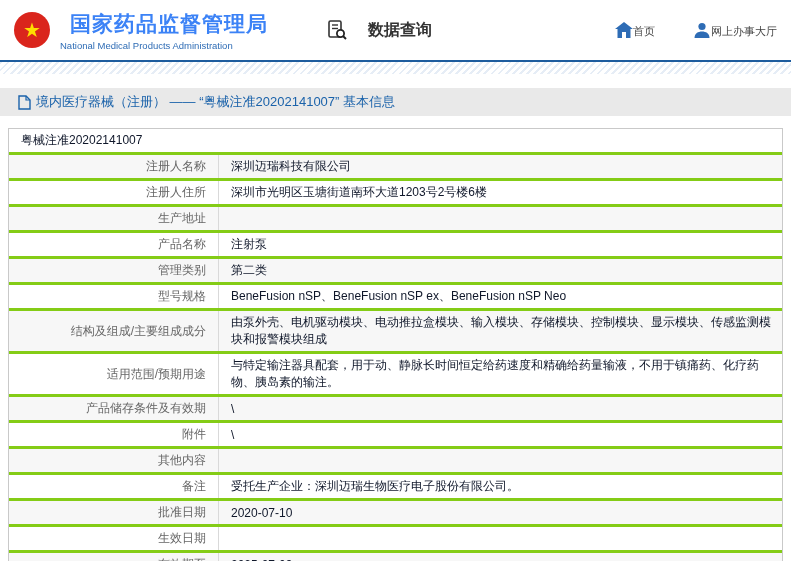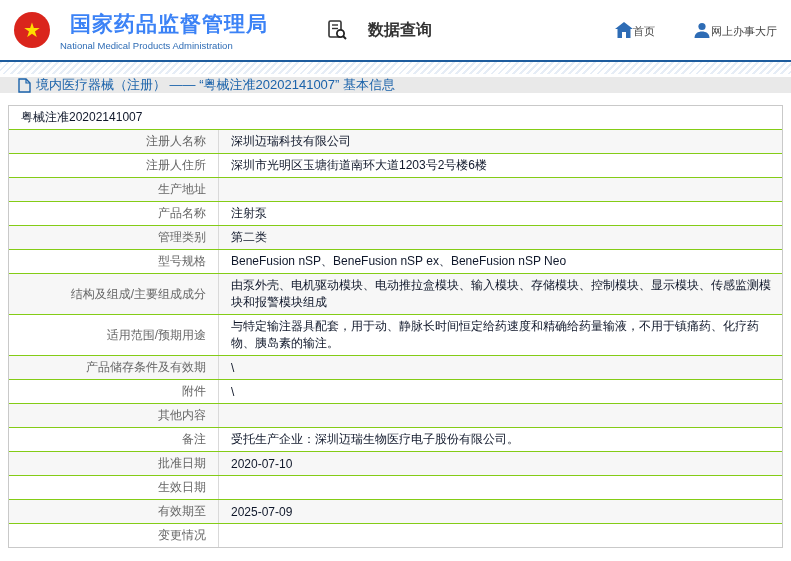--- a/index.html
+++ b/index.html
@@ -18,27 +18,27 @@
   .dq { display:flex; align-items:center; margin-left:58px; cursor:pointer; }
   .dq-label { font-size:16px; color:#333; font-weight:bold; margin-left:20px; }
   .spacer { flex:1; }
   .nav-item { display:flex; flex-direction:row; align-items:center;
               margin-left:38px; cursor:pointer; }
   .nav-item .txt { font-size:11px; color:#444; margin-top:3px; }
   .hatch { height:12px; background:repeating-linear-gradient(135deg,
            #e6edf6 0px, #e6edf6 2px, #ffffff 2px, #ffffff 5px); }
 
   
-  .crumbbar { height:16px; background:#e9e9e9; margin-top:3px;
+  .crumbbar { height:28px; background:#e9e9e9; margin-top:14px;
               display:flex; align-items:center; padding:0 18px; }
   .crumb-txt { color:#1a62aa; font-size:13px; margin-left:5px; }
 
   
   .tbl { margin:12px 8px 0 8px; border:1px solid #c9c9c9; width:775px; }
-  .tr  { display:flex; min-height:23px; border-top:1px solid #84cc16;
+  .tr  { display:flex; min-height:23px; border-top:3px solid #84cc16;
          background:#fff; align-items:stretch; }
   .tr:first-child { border-top:none; }
   .tr:nth-child(even) { background:#f7f7f7; }
   .td  { font-size:12px; display:flex; align-items:center; }
   .td.label { width:210px; justify-content:flex-end; text-align:right;
               color:#666; padding:3px 12px 3px 4px;
               border-right:1px solid #d9d9d9; flex:0 0 auto; }
   .td.value { flex:1; color:#0f172a; padding:3px 10px 3px 12px; }
   svg { display:block; }
 </style>

